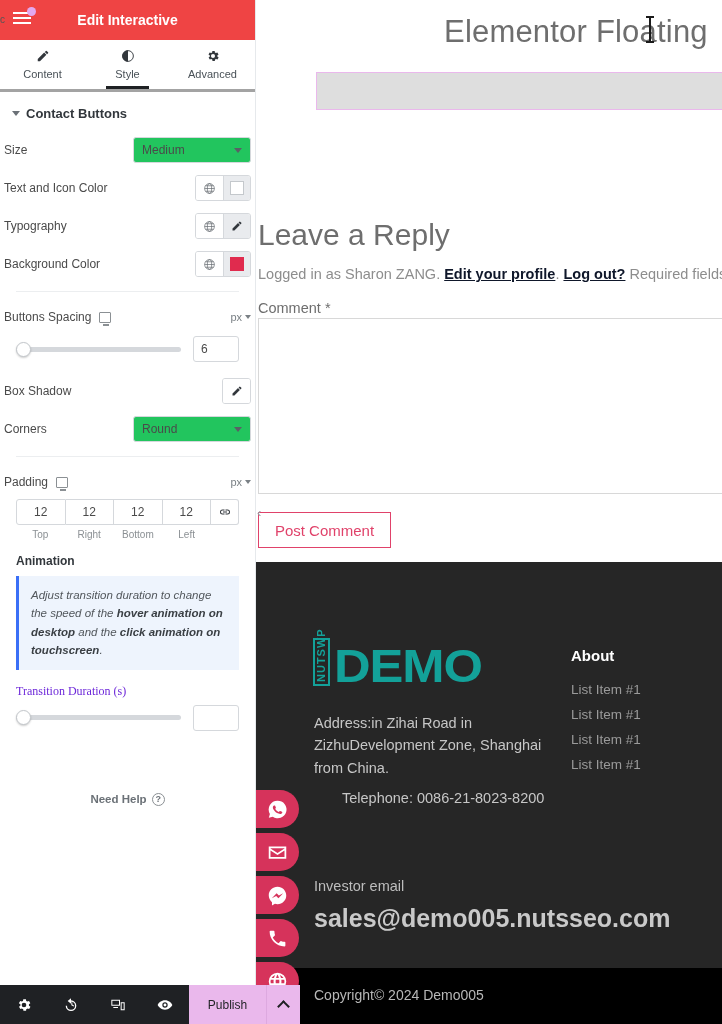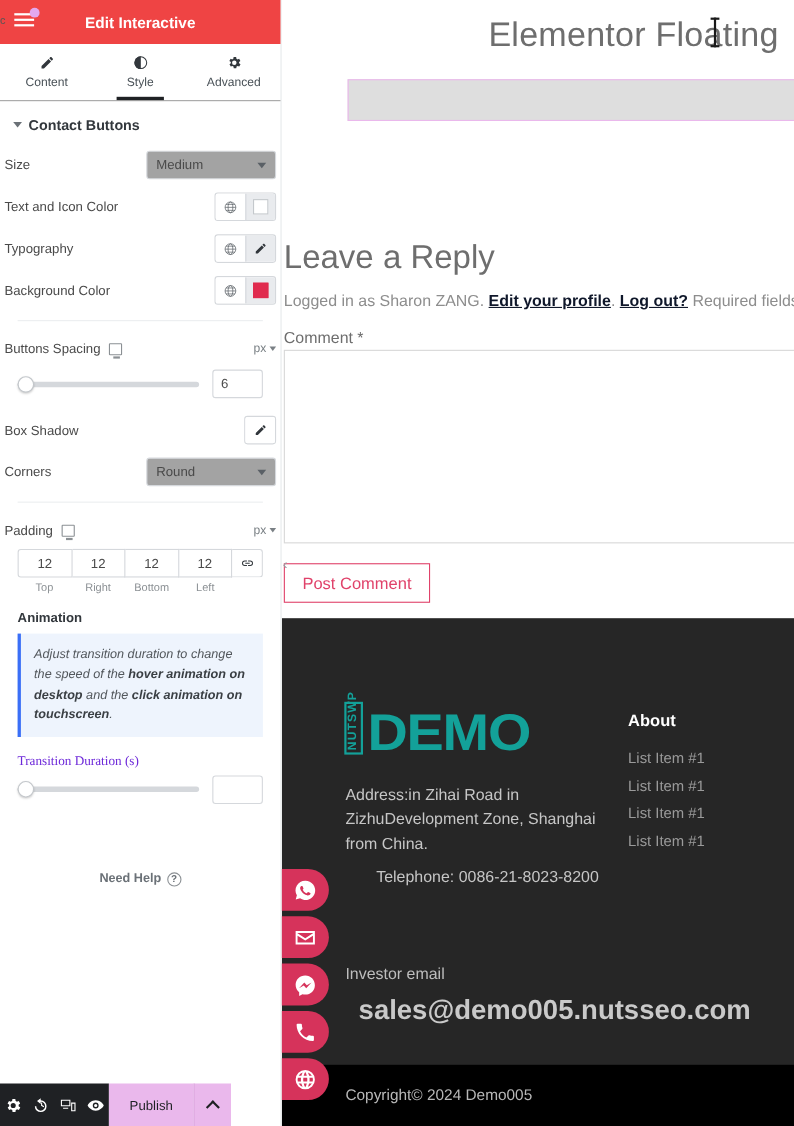--- a/index.html
+++ b/index.html
@@ -86,21 +86,21 @@
     position: absolute; left: 315px; top: 85px;
     color: #ffffff; font-size: 15px; font-weight: 700;
   }
   .about-list { position: absolute; left: 315px; top: 120px; list-style: none; }
   .about-list li { color: #9a9a9a; font-size: 13.5px; margin-bottom: 10px; }
   .inv-label {
     position: absolute; left: 58px; top: 316px;
     color: #bdbdbd; font-size: 14.5px;
   }
   .inv-mail {
-    position: absolute; left: 70px; top: 342px;
+    position: absolute; left: 58px; top: 342px;
     color: #c9c9c9; font-size: 25px; font-weight: 700; white-space: nowrap;
   }
   .copybar {
     position: absolute; left: 0; bottom: 0; width: 466px; height: 56px;
     background: #000000;
   }
   .copytext {
     position: absolute; left: 58px; top: 19px;
     color: #b8b8b8; font-size: 14px;
   }
@@ -127,21 +127,21 @@
     height: 40px; background: #ef4444; color: #fff;
     display: flex; align-items: center; position: relative;
   }
   .hamb { position: absolute; left: 13px; top: 12px; width: 18px; cursor: pointer; }
   .hamb i { display: block; height: 2px; background: #fff; margin-bottom: 3px; }
   .dot { position: absolute; left: 27px; top: 7px; width: 9px; height: 9px;
          border-radius: 50%; background: #e3a8ef; }
   .panel-title { width: 100%; text-align: center; font-size: 14px; font-weight: 700; }
   .edge-c { position: absolute; left: 0; top: 14px; font-size: 10px; color: #555; z-index: 70; }
 
-  .tabs { display: flex; height: 52px; border-bottom: 1px solid #a3a3a3; }
+  .tabs { display: flex; height: 52px; border-bottom: 3px solid #a3a3a3; }
   .tab {
     flex: 1; display: flex; flex-direction: column; align-items: center;
     justify-content: center; gap: 5px; cursor: pointer; position: relative;
     color: #495157; font-size: 11px;
   }
   .tab.active::after {
     content: ""; position: absolute; bottom: 0; left: 25%;
     width: 50%; height: 3px; background: #1f2124;
   }
   .tab svg { width: 14px; height: 14px; fill: #32373c; }
@@ -155,21 +155,21 @@
 
   .row {
     display: flex; align-items: center; justify-content: space-between;
     padding: 6px 4px; min-height: 34px;
   }
   .row-label { font-size: 12px; color: #4a4a4a; display:flex; align-items:center; gap:8px; }
   .select {
     width: 118px; height: 26px; border: 1px solid #d5d8dc; border-radius: 3px;
     font-size: 12px; color: #4a4a4a; padding: 0 8px;
     display: flex; align-items: center; justify-content: space-between;
-    background: #a3a3a3; cursor: pointer;
+    background: #22c55e; cursor: pointer;
   }
   .sel-caret { width: 0; height: 0; border-left: 4px solid transparent;
                border-right: 4px solid transparent; border-top: 5px solid #5a6066; }
   .ctrl-pair { display: flex; border: 1px solid #d5d8dc; border-radius: 3px; overflow: hidden; }
   .ctrl-btn {
     width: 27px; height: 24px; display: flex; align-items: center; justify-content: center;
     background: #fff; cursor: pointer;
   }
   .ctrl-btn.grey { background: #e9ebee; border-left: 1px solid #d5d8dc; }
   .swatch { width: 14px; height: 14px; border: 1px solid #c4c8cc; background: #fff; }
@@ -215,21 +215,21 @@
   .tdur-label { padding: 14px 16px 4px; font-size: 12px; color: #6d28d9; font-family: Liberation Serif, serif; }
   .need-help {
     text-align: center; margin-top: 52px; font-size: 11.5px; font-weight: 700; color: #6b7177;
     display: flex; align-items: center; justify-content: center; gap: 5px; cursor: pointer;
   }
   .qmark { width: 13px; height: 13px; border: 1px solid #8b9094; border-radius: 50%;
            font-size: 9px; color: #6b7177; display: flex; align-items: center;
            justify-content: center; font-weight: 700; }
 
   .panel-foot {
-    position: absolute; left: 0; bottom: 0; width: 210px; height: 39px;
+    position: absolute; left: 0; bottom: 0; width: 300px; height: 39px;
     display: flex; align-items: stretch;
   }
   .foot-tools { flex: 1; background: #1f2124; display: flex; align-items: center;
                 justify-content: space-around; }
   .foot-tools svg { width: 16px; height: 16px; fill: #fff; }
   .foot-pub { width: 77px; background: #eab8ec; display: flex; align-items: center;
               justify-content: center; font-size: 12px; color: #1f2124; cursor: pointer; }
   .foot-arrow { width: 34px; background: #eab8ec; display: flex; align-items: center;
                 justify-content: center; cursor: pointer; border-left: 1px solid #dda9e0; }
   .chev-up { width: 9px; height: 9px; border-left: 2px solid #1f2124; border-top: 2px solid #1f2124;

